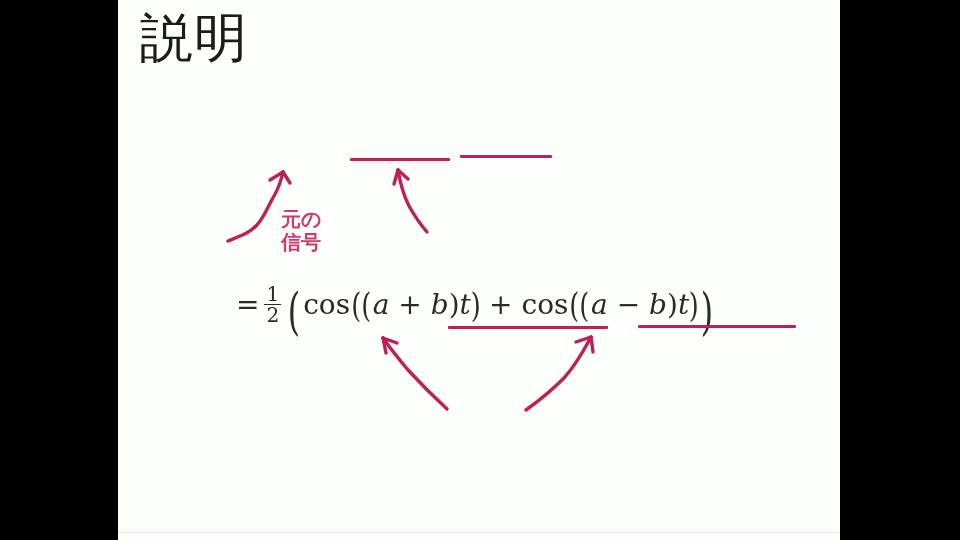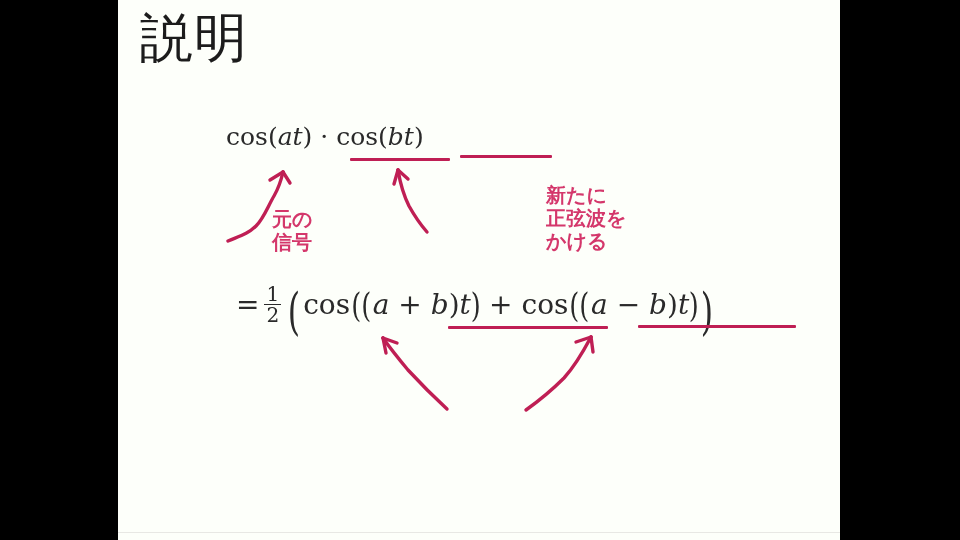--- a/index.html
+++ b/index.html
@@ -126,21 +126,21 @@
 
   
   .annot {
     position: absolute;
     font-family: "DejaVu Sans", sans-serif;
     color: #d4376b;
     font-weight: 700;
     line-height: 1.16;
     white-space: pre-line;
   }
-  #annot-original-signal { left: 154px; top: 208px; font-size: 20px; }
+  #annot-original-signal { left: 163px; top: 208px; font-size: 20px; }
   #annot-new-sine        { left: 428px; top: 184px; font-size: 20px; }
   #annot-freq-shift      { left: 360px; top: 414px; font-size: 22px; white-space: nowrap; }
 
   
   #arrows {
     position: absolute;
     left: 0; top: 0;
     width: 960px; height: 540px;
     pointer-events: none;
   }
@@ -150,39 +150,33 @@
 
 <div id="frame">
 
   <div class="bar left"></div>
   <div class="bar right"></div>
 
   <div id="slide">
 
     <div id="page-title">説明</div>
 
-    <div class="math" id="formula-line-1">
-      <span class="fn">cos(</span><span class="it">at</span><span class="fn">)</span><span class="fn"> · </span><span class="fn">cos(</span><span class="it">bt</span><span class="fn">)</span>
-    </div>
 
     <div class="uline" id="uline-cos-at"></div>
     <div class="uline" id="uline-cos-bt"></div>
 
     <div class="math" id="formula-line-2">
       <span class="fn">=</span><span class="frac"><span class="num">1</span><span class="den">2</span></span><span class="bigparen">(</span><span class="fn">cos</span><span class="medparen">((</span><span class="it">a</span><span class="fn"> + </span><span class="it">b</span><span class="fn">)</span><span class="it">t</span><span class="medparen">)</span><span class="fn"> + </span><span class="fn">cos</span><span class="medparen">((</span><span class="it">a</span><span class="fn"> − </span><span class="it">b</span><span class="fn">)</span><span class="it">t</span><span class="medparen">)</span><span class="bigparen">)</span>
     </div>
 
     <div class="uline" id="uline-sum"></div>
     <div class="uline" id="uline-diff"></div>
 
     <div class="annot" id="annot-original-signal">元の
 信号</div>
-    <div class="annot" id="annot-new-sine">新たに
-正弦波を
-かける</div>
 
     <div id="slide-bottom-rule"></div>
   </div>
 
   <svg id="arrows" viewBox="0 0 960 540">
     <g fill="none" stroke="#bf1f54" stroke-width="3.4" stroke-linecap="round" stroke-linejoin="round">
 
       <g>
         <path d="M 228,241 C 240,236 248,234 256,226 C 264,218 268,206 274,196 C 278,189 281,181 283,172"></path>
         <path d="M 283,172 L 270,180"></path>

